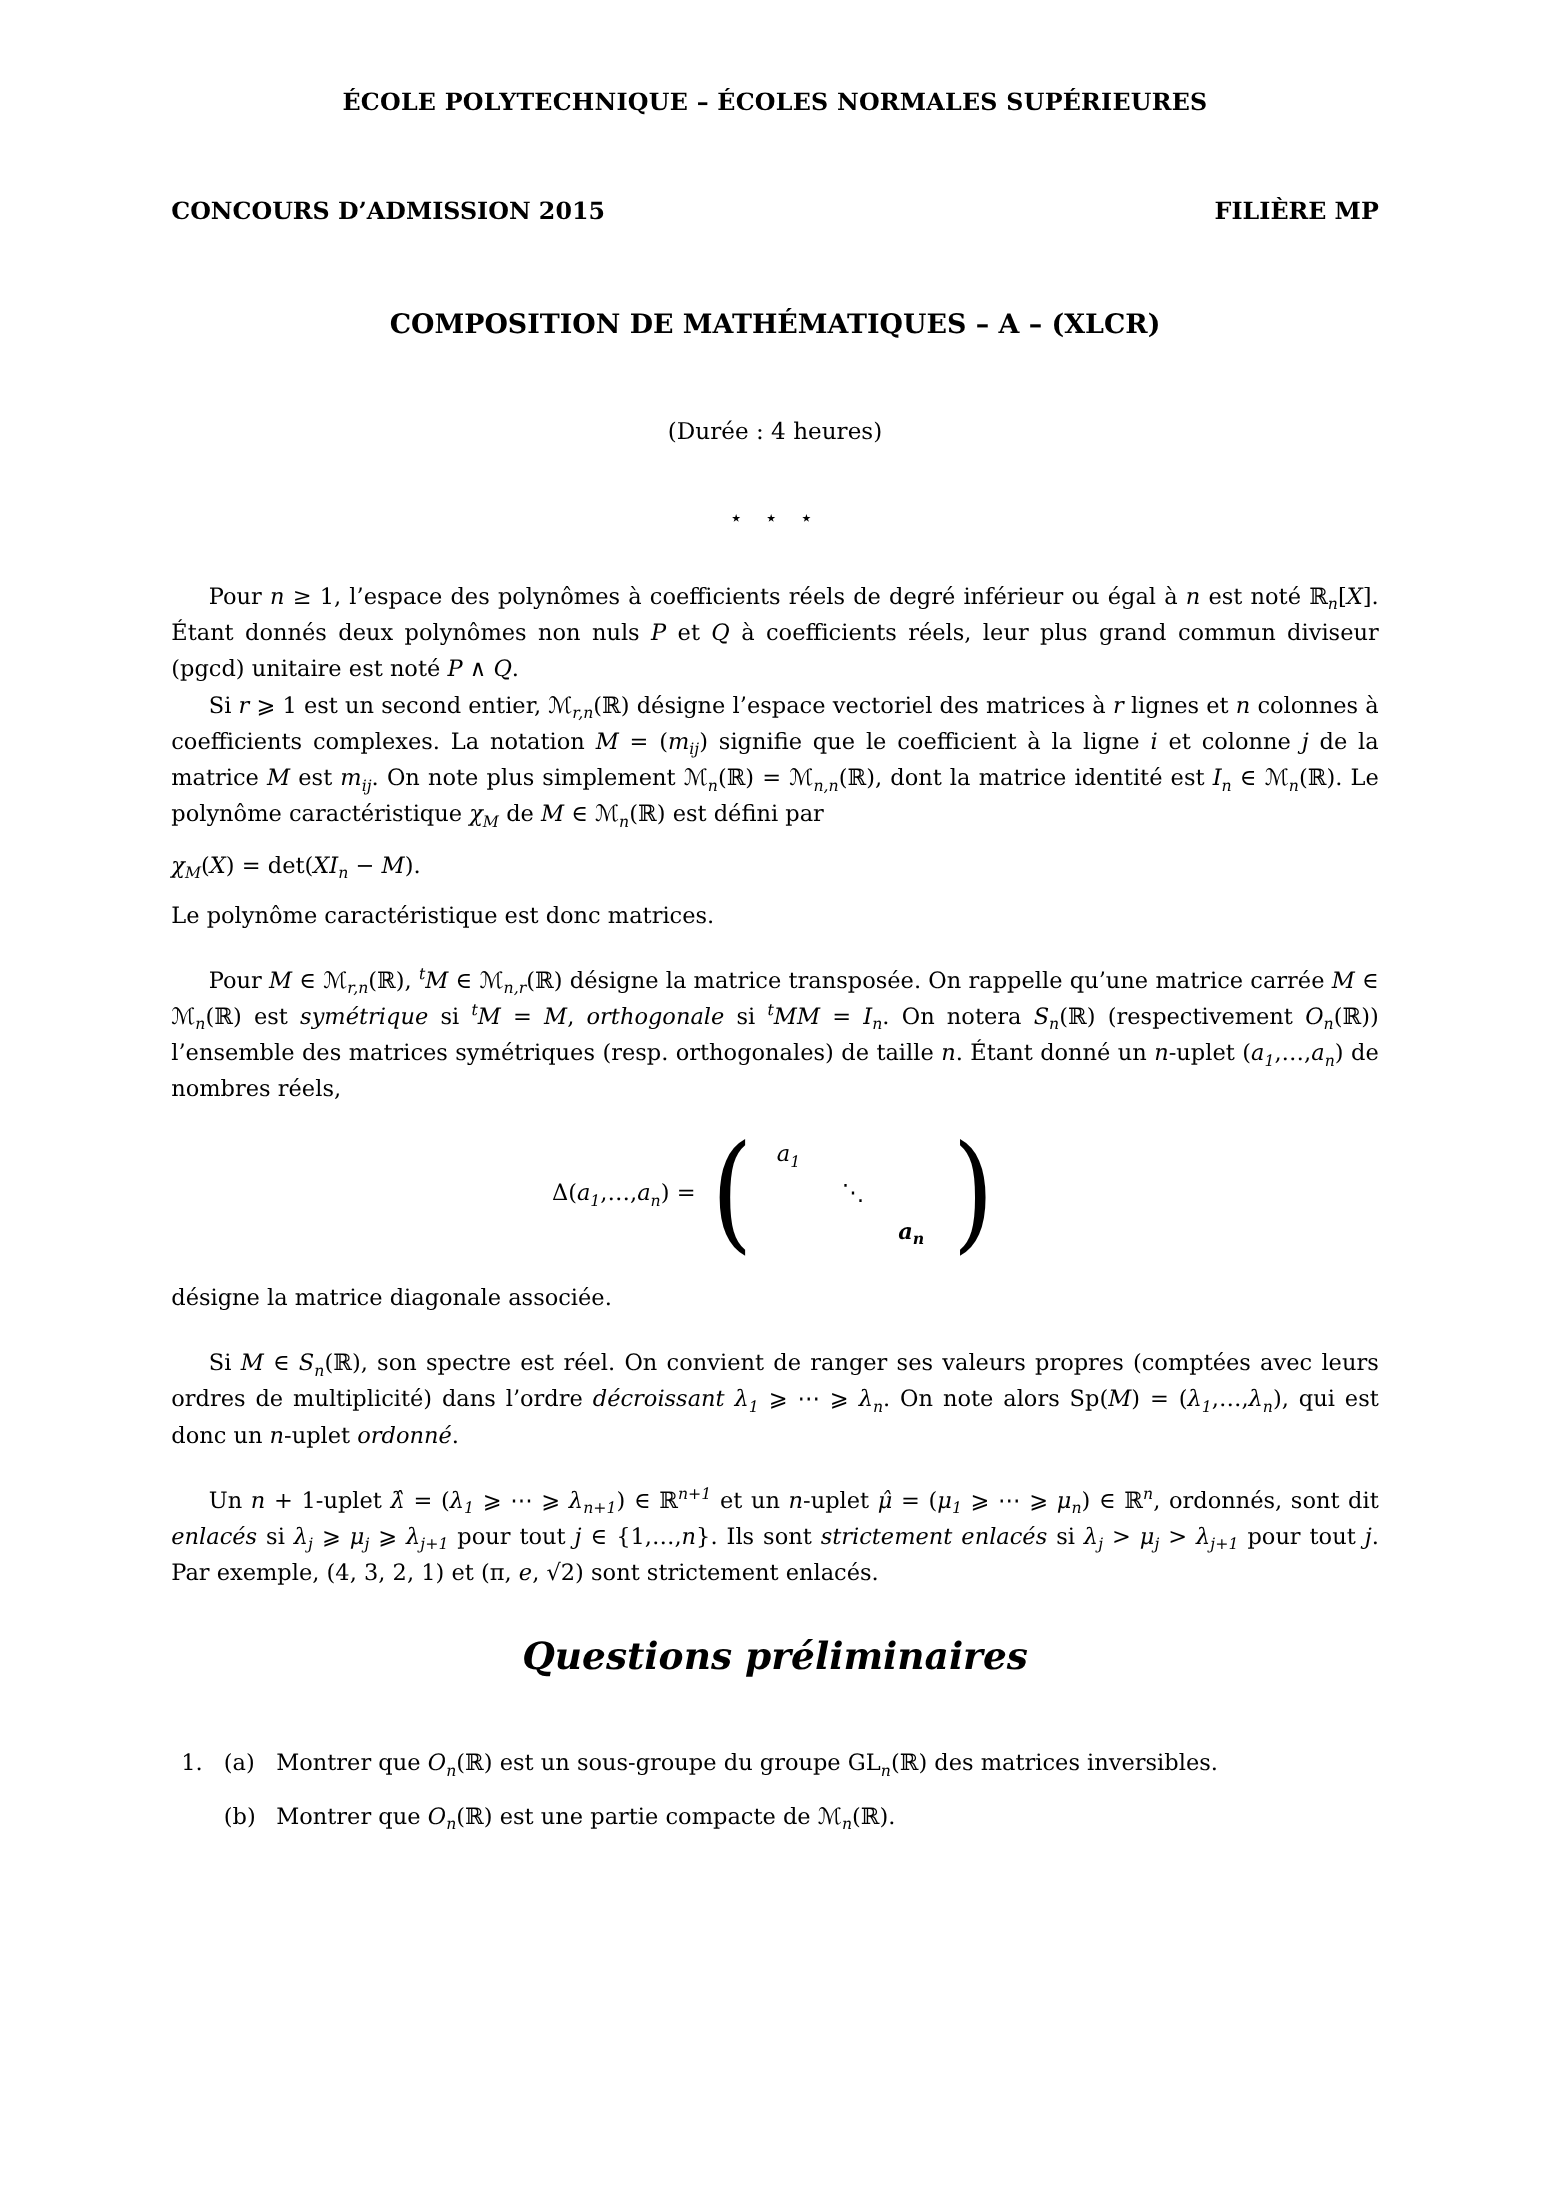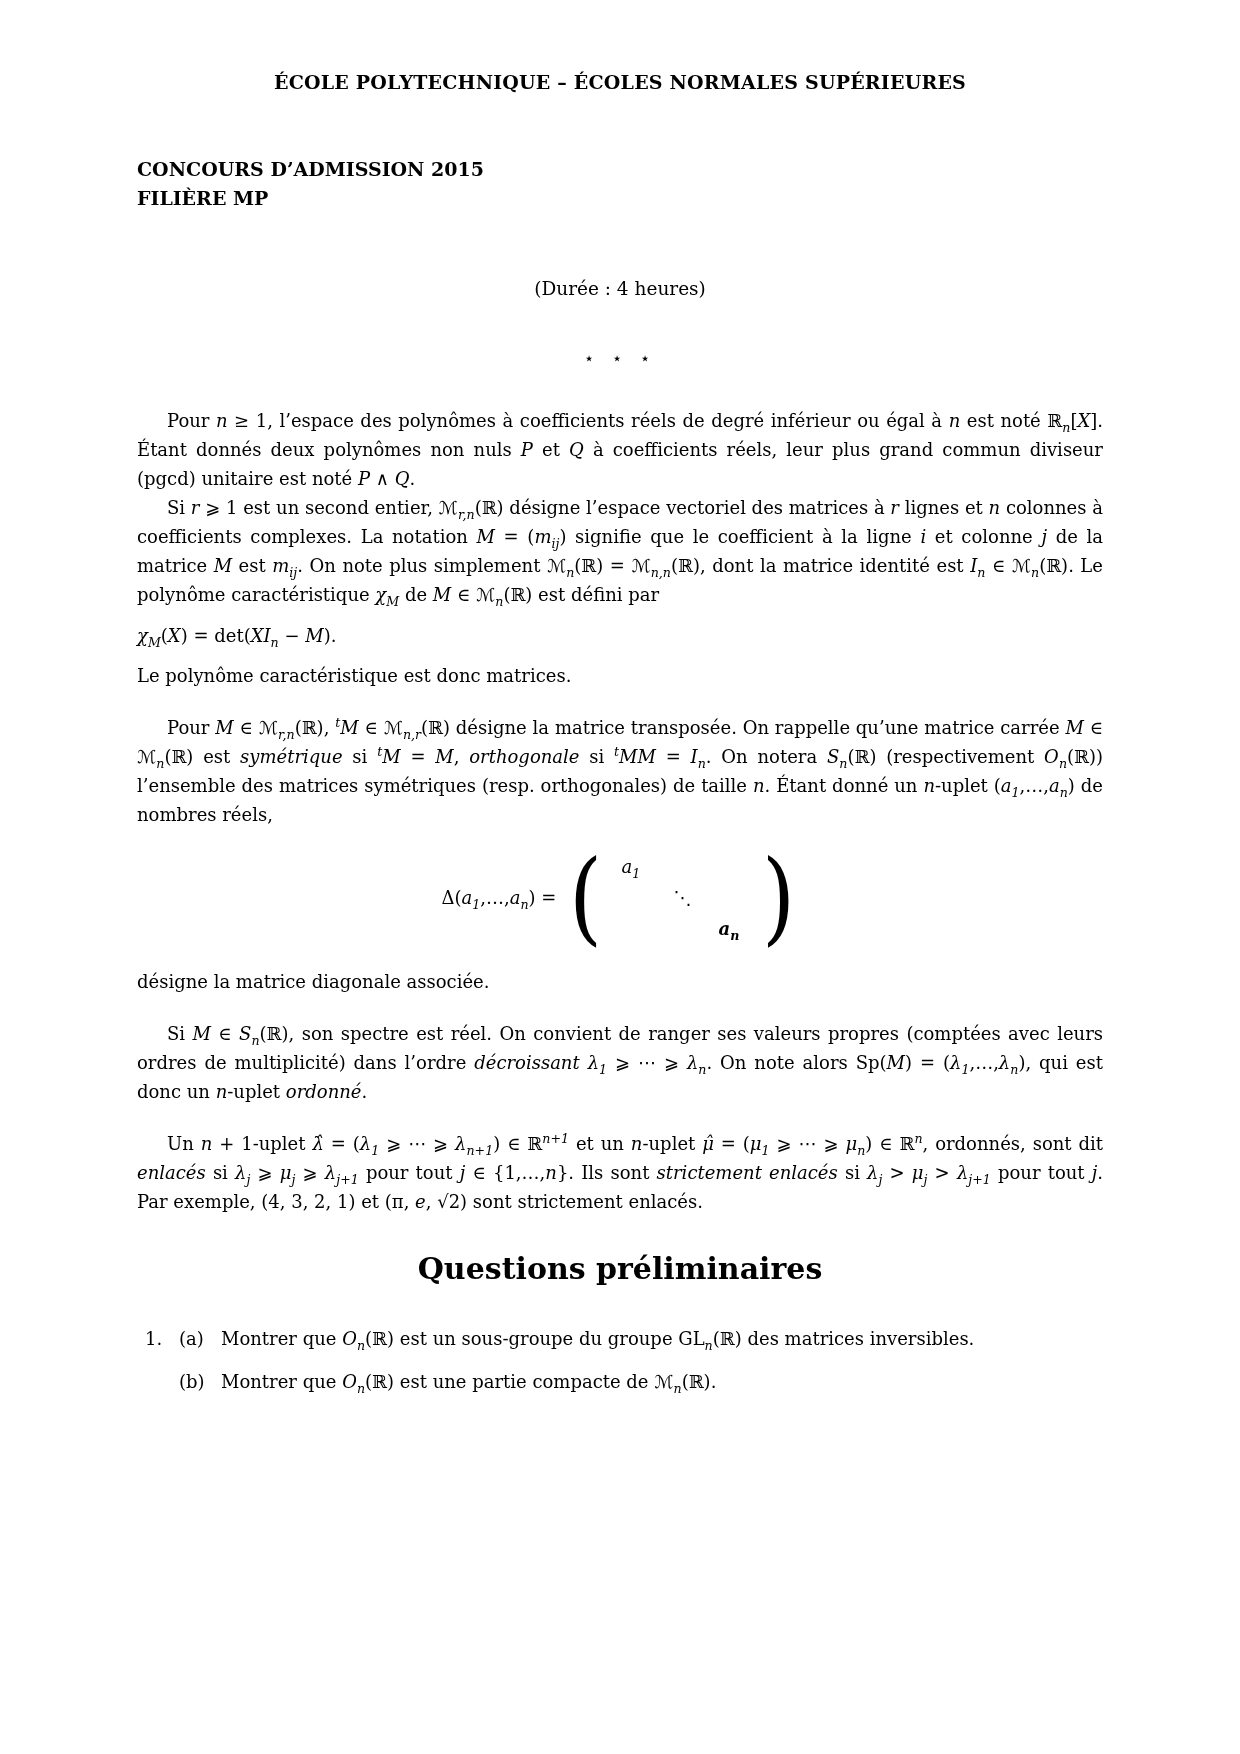--- a/index.html
+++ b/index.html
@@ -26,21 +26,20 @@
     font-size: 19px;
     margin-bottom: 58px;
     letter-spacing: 0.2px;
   }
   .adm-row {
     display: flex;
     justify-content: space-between;
     font-weight: bold;
     font-size: 19px;
     margin-bottom: 61px;
-    flex-direction: column;
   }
   .exam-title {
     text-align: center;
     font-weight: bold;
     font-size: 21.5px;
     margin-bottom: 57px;
   }
   .duree {
     font-size: 18.5px;
     margin-bottom: 41px;
@@ -92,22 +91,23 @@
     margin: 0 2px;
   }
   .mrow { height: 31px; line-height: 31px; }
   .mrow.r1 { text-align: left;  padding-left: 14px; }
   .mrow.r2 { text-align: center; }
   .mrow.r3 { text-align: right; padding-right: 18px; font-weight: bold; }
   h1.section-heading {
     text-align: center;
     font-size: 30px;
     font-weight: bold;
-    margin: 36px 0 38px 0;
+    margin: 36px 0 53px 0;
     line-height: 34px;
+    font-style: italic;
   }
   .qitem {
     display: flex;
     margin-left: 8px;
   }
   .qnum { width: 34px; flex: 0 0 34px; }
   .qsub { flex: 1; }
   .qrow { display: flex; margin-bottom: 14px; }
   .qlabel { width: 42px; flex: 0 0 42px; }
   .qtext { flex: 1; text-align: left; }
@@ -117,20 +117,21 @@
 
 <div class="page">
 
   <div class="inst">ÉCOLE POLYTECHNIQUE – ÉCOLES NORMALES SUPÉRIEURES</div>
 
   <div class="adm-row">
     <span>CONCOURS D’ADMISSION 2015</span>
     <span>FILIÈRE MP</span>
   </div>
 
+  <div class="exam-title">COMPOSITION DE MATHÉMATIQUES – A – (XLCR)</div>
 
   <div class="center duree">(Durée : 4 heures)</div>
 
 
   <div class="center stars">⋆ ⋆ ⋆</div>
 
   <p class="indent">Pour <i>n</i> ≥ 1, l’espace des polynômes à coefficients réels de degré inférieur ou égal à <i>n</i> est noté ℝ<sub>n</sub>[<i>X</i>]. Étant donnés deux polynômes non nuls <i>P</i> et <i>Q</i> à coefficients réels, leur plus grand commun diviseur (pgcd) unitaire est noté <i>P</i> ∧ <i>Q</i>.</p>
 
   <p class="indent">Si <i>r</i> ⩾ 1 est un second entier, ℳ<sub>r,n</sub>(ℝ) désigne l’espace vectoriel des matrices à <i>r</i> lignes et <i>n</i> colonnes à coefficients complexes. La notation <i>M</i> = (<i>m</i><sub>ij</sub>) signifie que le coefficient à la ligne <i>i</i> et colonne <i>j</i> de la matrice <i>M</i> est <i>m</i><sub>ij</sub>. On note plus simplement ℳ<sub>n</sub>(ℝ) = ℳ<sub>n,n</sub>(ℝ), dont la matrice identité est <i>I</i><sub>n</sub> ∈ ℳ<sub>n</sub>(ℝ). Le polynôme caractéristique <i>χ</i><sub>M</sub> de <i>M</i> ∈ ℳ<sub>n</sub>(ℝ) est défini par</p>
 

